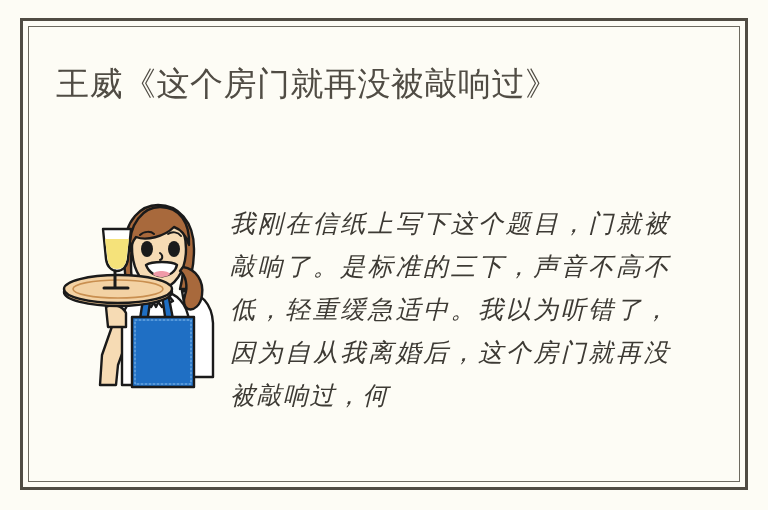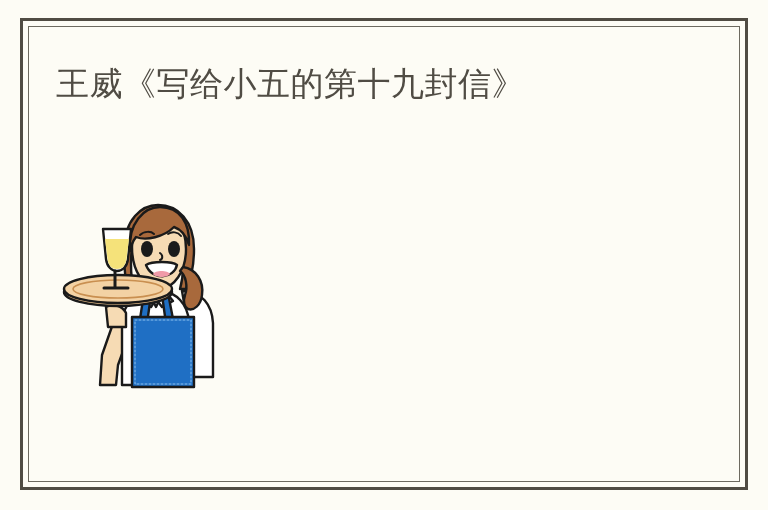--- a/index.html
+++ b/index.html
@@ -95,21 +95,21 @@
   }
 </style>
 </head>
 <body>
 
 <div id="page">
 
   <div class="frame-outer"></div>
   <div class="frame-inner"></div>
 
-  <div class="title">王威《写给小五的第十九封信》</div>
+  <div class="title">王威《这个房门就再没被敲响过》</div>
 
   <div class="content">
 
     <div class="illustration">
       <svg width="172" height="195" viewBox="0 0 172 195" xmlns="http://www.w3.org/2000/svg">
         <g stroke="#1A1A1A" stroke-width="2.4" stroke-linejoin="round" stroke-linecap="round">
 
           <path d="M126 96 C146 96 156 110 157 128 L157 182 L132 182 L132 130 Z" fill="#FFFFFF"></path>
 
           <path d="M60 120 C64 126 72 128 78 126 L62 170 L60 190 L44 190 L46 160 Z" fill="#F6DBB4"></path>
@@ -154,15 +154,16 @@
           <ellipse cx="62" cy="94" rx="45" ry="9" fill="none" stroke="#C98F50" stroke-width="1.6"></ellipse>
 
           <path d="M47 34 L75 34 L72 64 C71 72 66 76 61 76 C56 76 51 72 50 64 Z" fill="#FFFFFF"></path>
           <path d="M49 44 L73 44 L70.5 64 C69.5 71 66 74 61 74 C56 74 52.5 71 51.5 64 Z" fill="#F5E27A" stroke="none"></path>
           <path d="M59 76 L59 92" fill="none" stroke-width="3"></path>
           <path d="M48 93 L72 93" fill="none" stroke-width="3"></path>
         </g>
       </svg>
     </div>
 
+    <div class="bodytext">我刚在信纸上写下这个题目，门就被敲响了。是标准的三下，声音不高不低，轻重缓急适中。我以为听错了，因为自从我离婚后，这个房门就再没被敲响过，何</div>
 
   </div>
 </div>
 
 </body></html>

